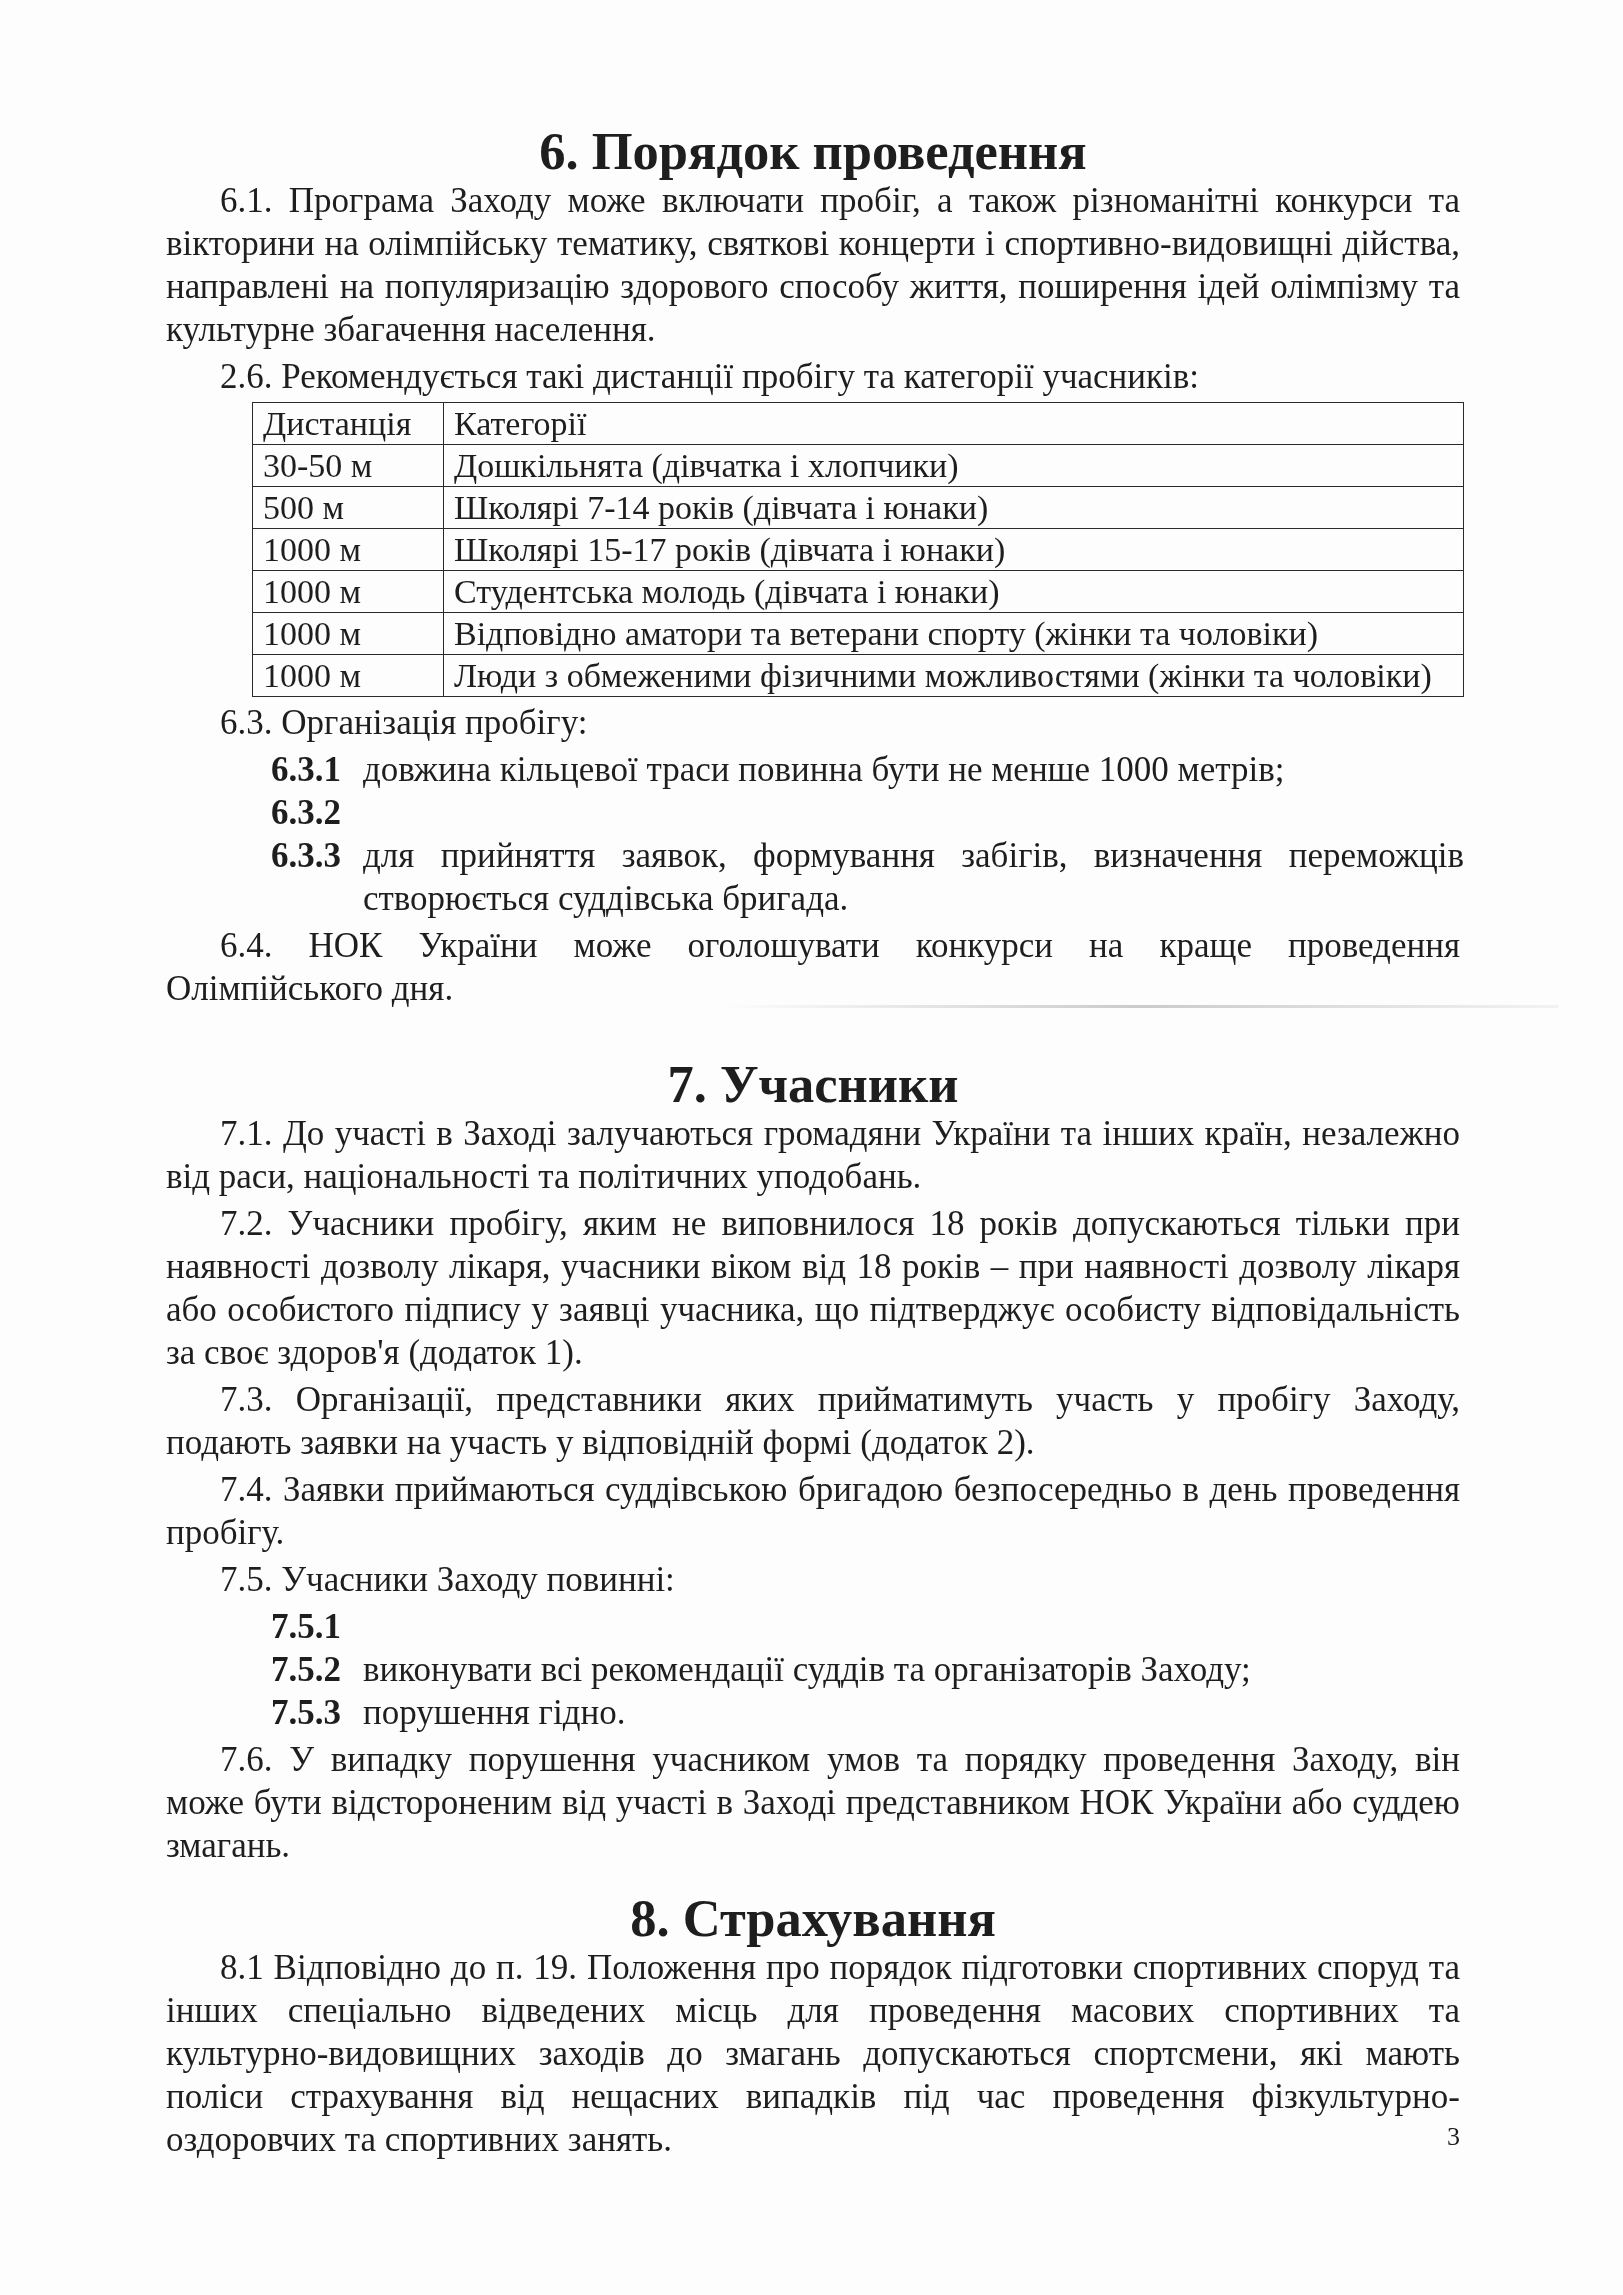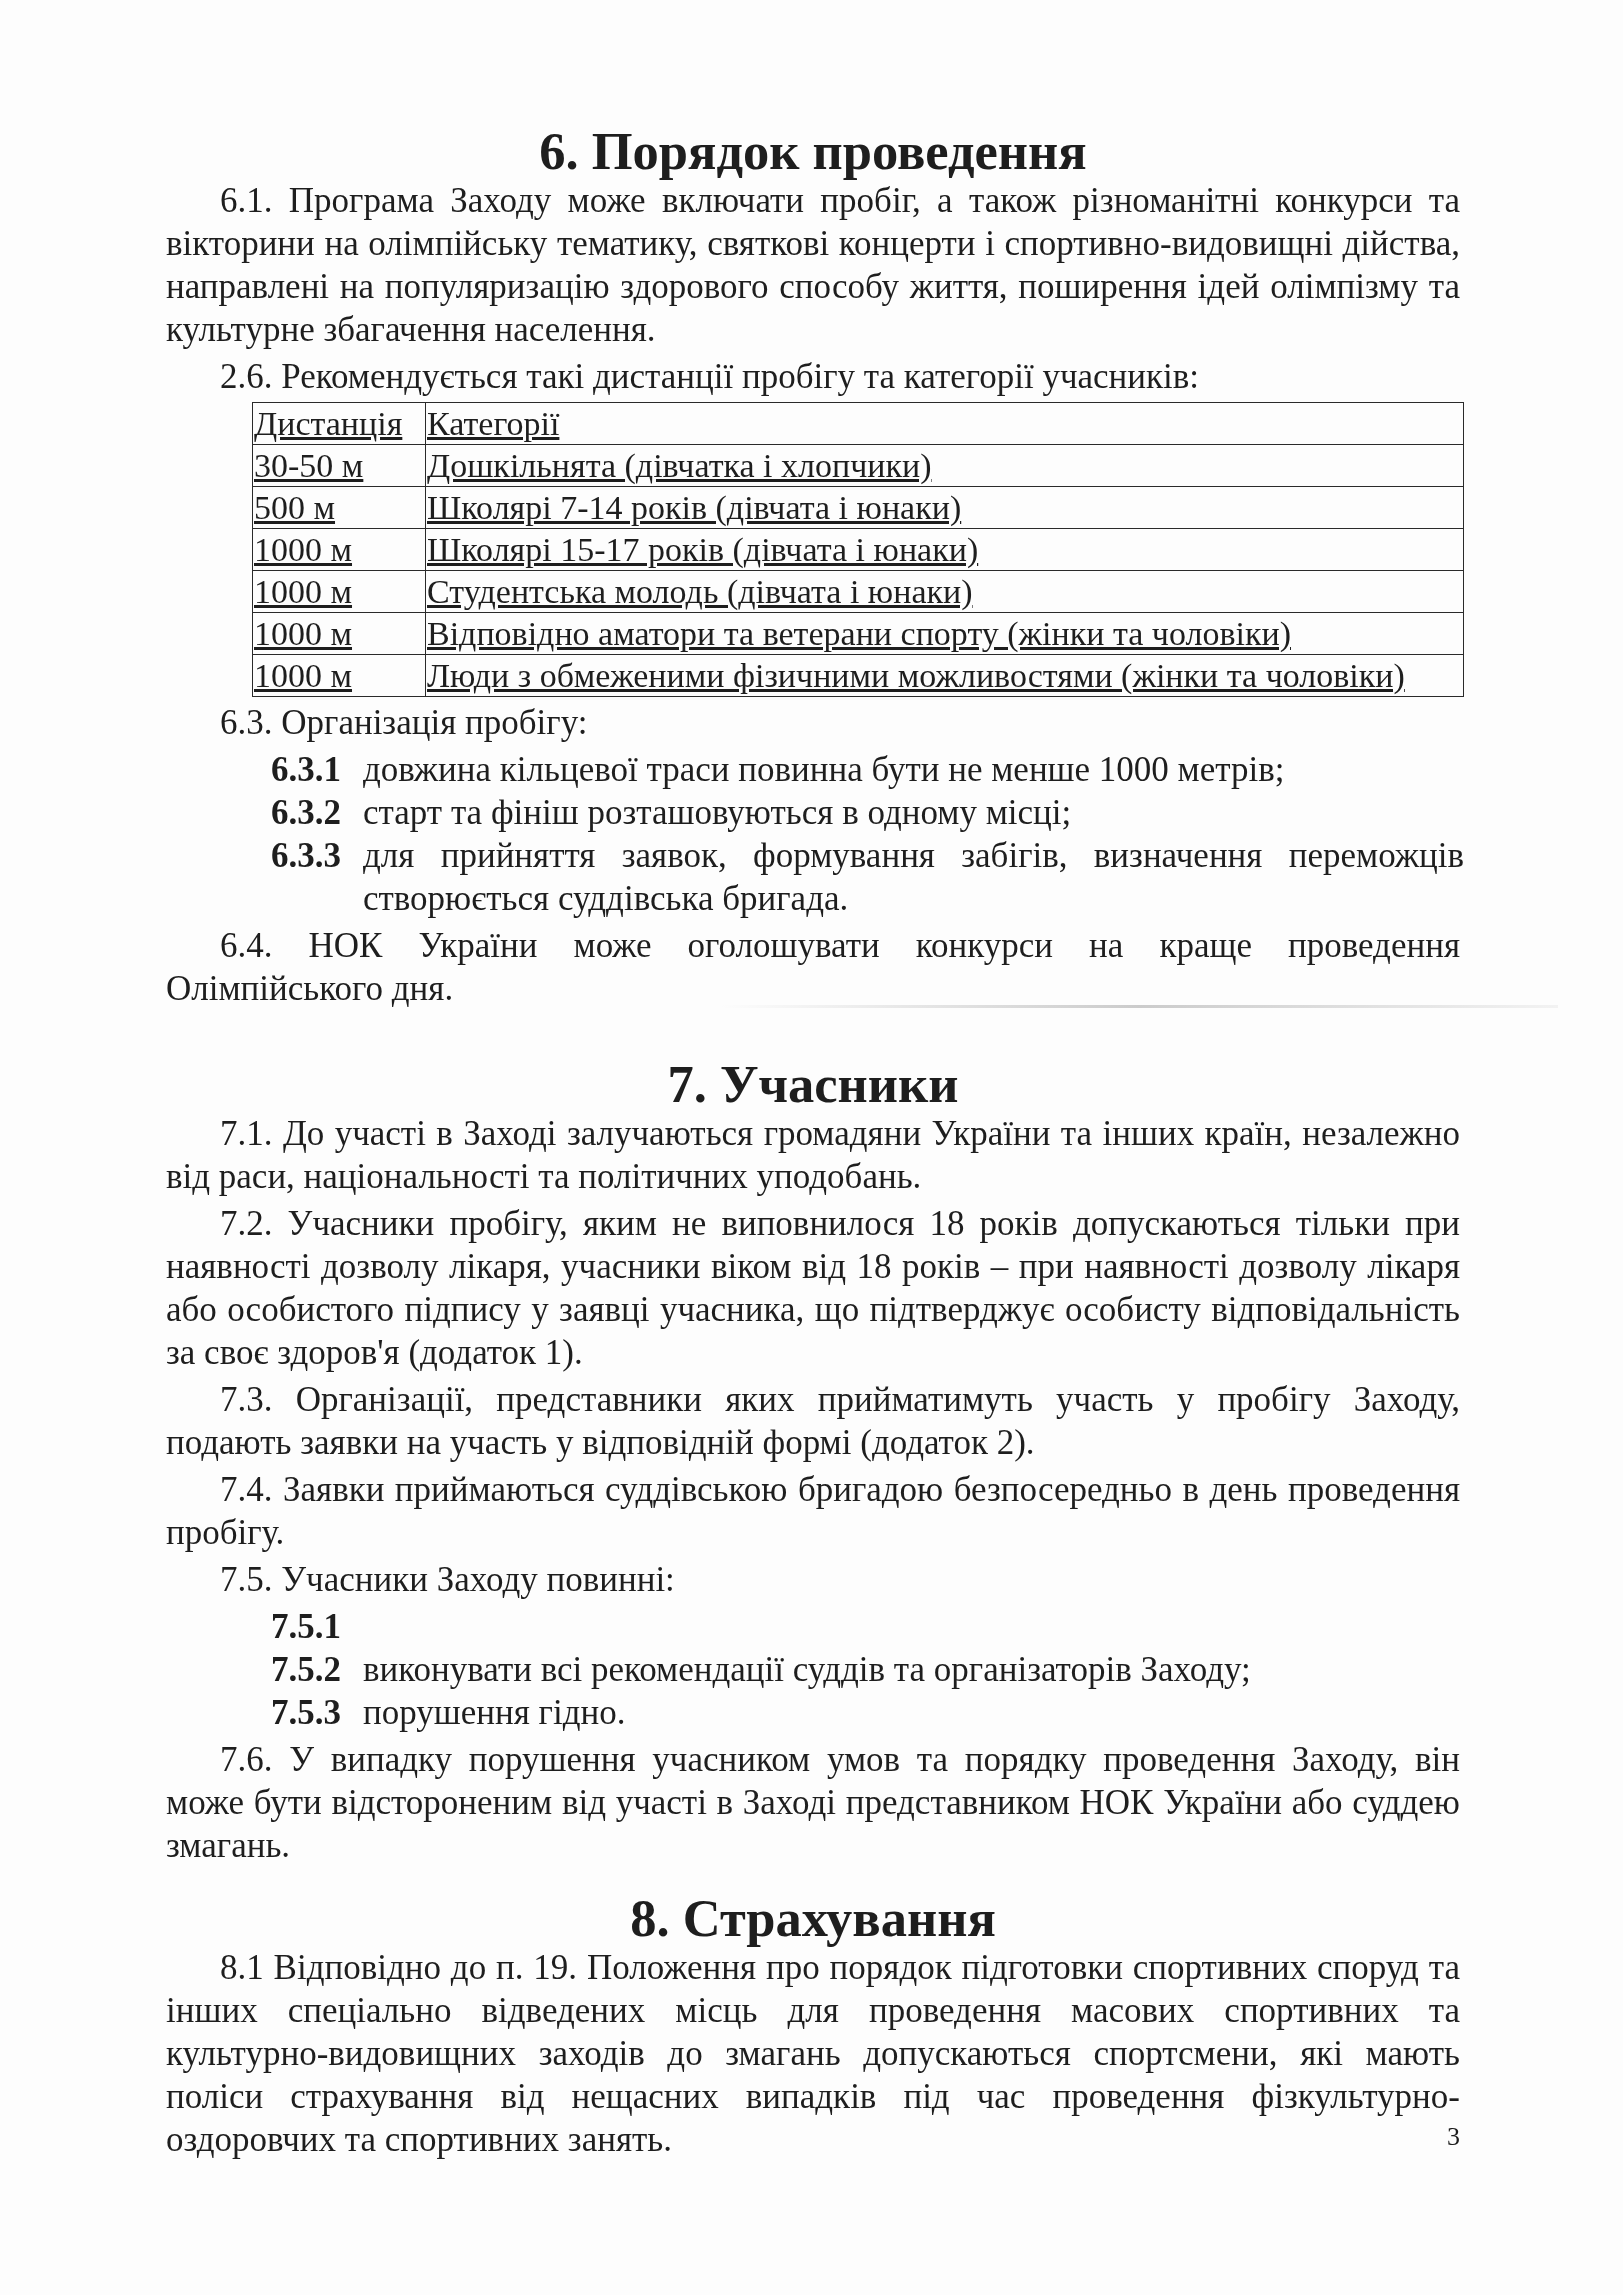--- a/index.html
+++ b/index.html
@@ -20,21 +20,21 @@
   .ind { text-indent: 54px; }
   .sub { padding-left: 54px; }
   .sub2 { display: flex; padding-left: 109px; }
   .sub2 .num { width: 92px; flex: none; font-weight: bold; }
   .sub2 .txt { flex: 1; text-align: justify; }
   table.dist {
     margin-left: 90px; width: 1212px; border-collapse: collapse;
     font-size: 34px; line-height: 41px; margin-top: 2.6px; margin-bottom: 2.6px;
   }
   table.dist td {
-    border: 1.6px solid #2a2a2a; padding: 0 1px; vertical-align: top; text-decoration: underline;
+    border: 1.6px solid #2a2a2a; padding: 0 10px; vertical-align: top;
   }
   table.dist td.c1 { width: 170px; }
   .gap { height: 43px; }
   .gap-s { height: 19.6px; }
   .pagenum {
     position: absolute; left: 1447px; top: 2122px; font-size: 26px;
     font-family: "Liberation Serif", serif;
   }
   .scan-line {
     position: absolute; left: 720px; top: 1005px; width: 838px; height: 2.6px;
@@ -85,21 +85,20 @@
   </tbody>
     </table>
 
   <p class="sub">6.3.  Організація пробігу:</p>
   <div class="sub2">
     <span class="num">6.3.1</span>
     <span class="txt">довжина кільцевої траси  повинна бути не менше  1000 метрів;</span>
   </div>
   <div class="sub2">
     <span class="num">6.3.2</span>
-    <span class="txt">старт та фініш розташовуються  в одному місці;</span>
   </div>
   <div class="sub2">
     <span class="num">6.3.3</span>
     <span class="txt">для прийняття заявок, формування забігів, визначення переможців створюється суддівська бригада.</span>
   </div>
   <p class="ind">6.4. НОК України може оголошувати конкурси на краще проведення Олімпійського дня.</p>
 
   <div class="gap"></div>
 
   <h2 class="sec-title">7.  Учасники</h2>

